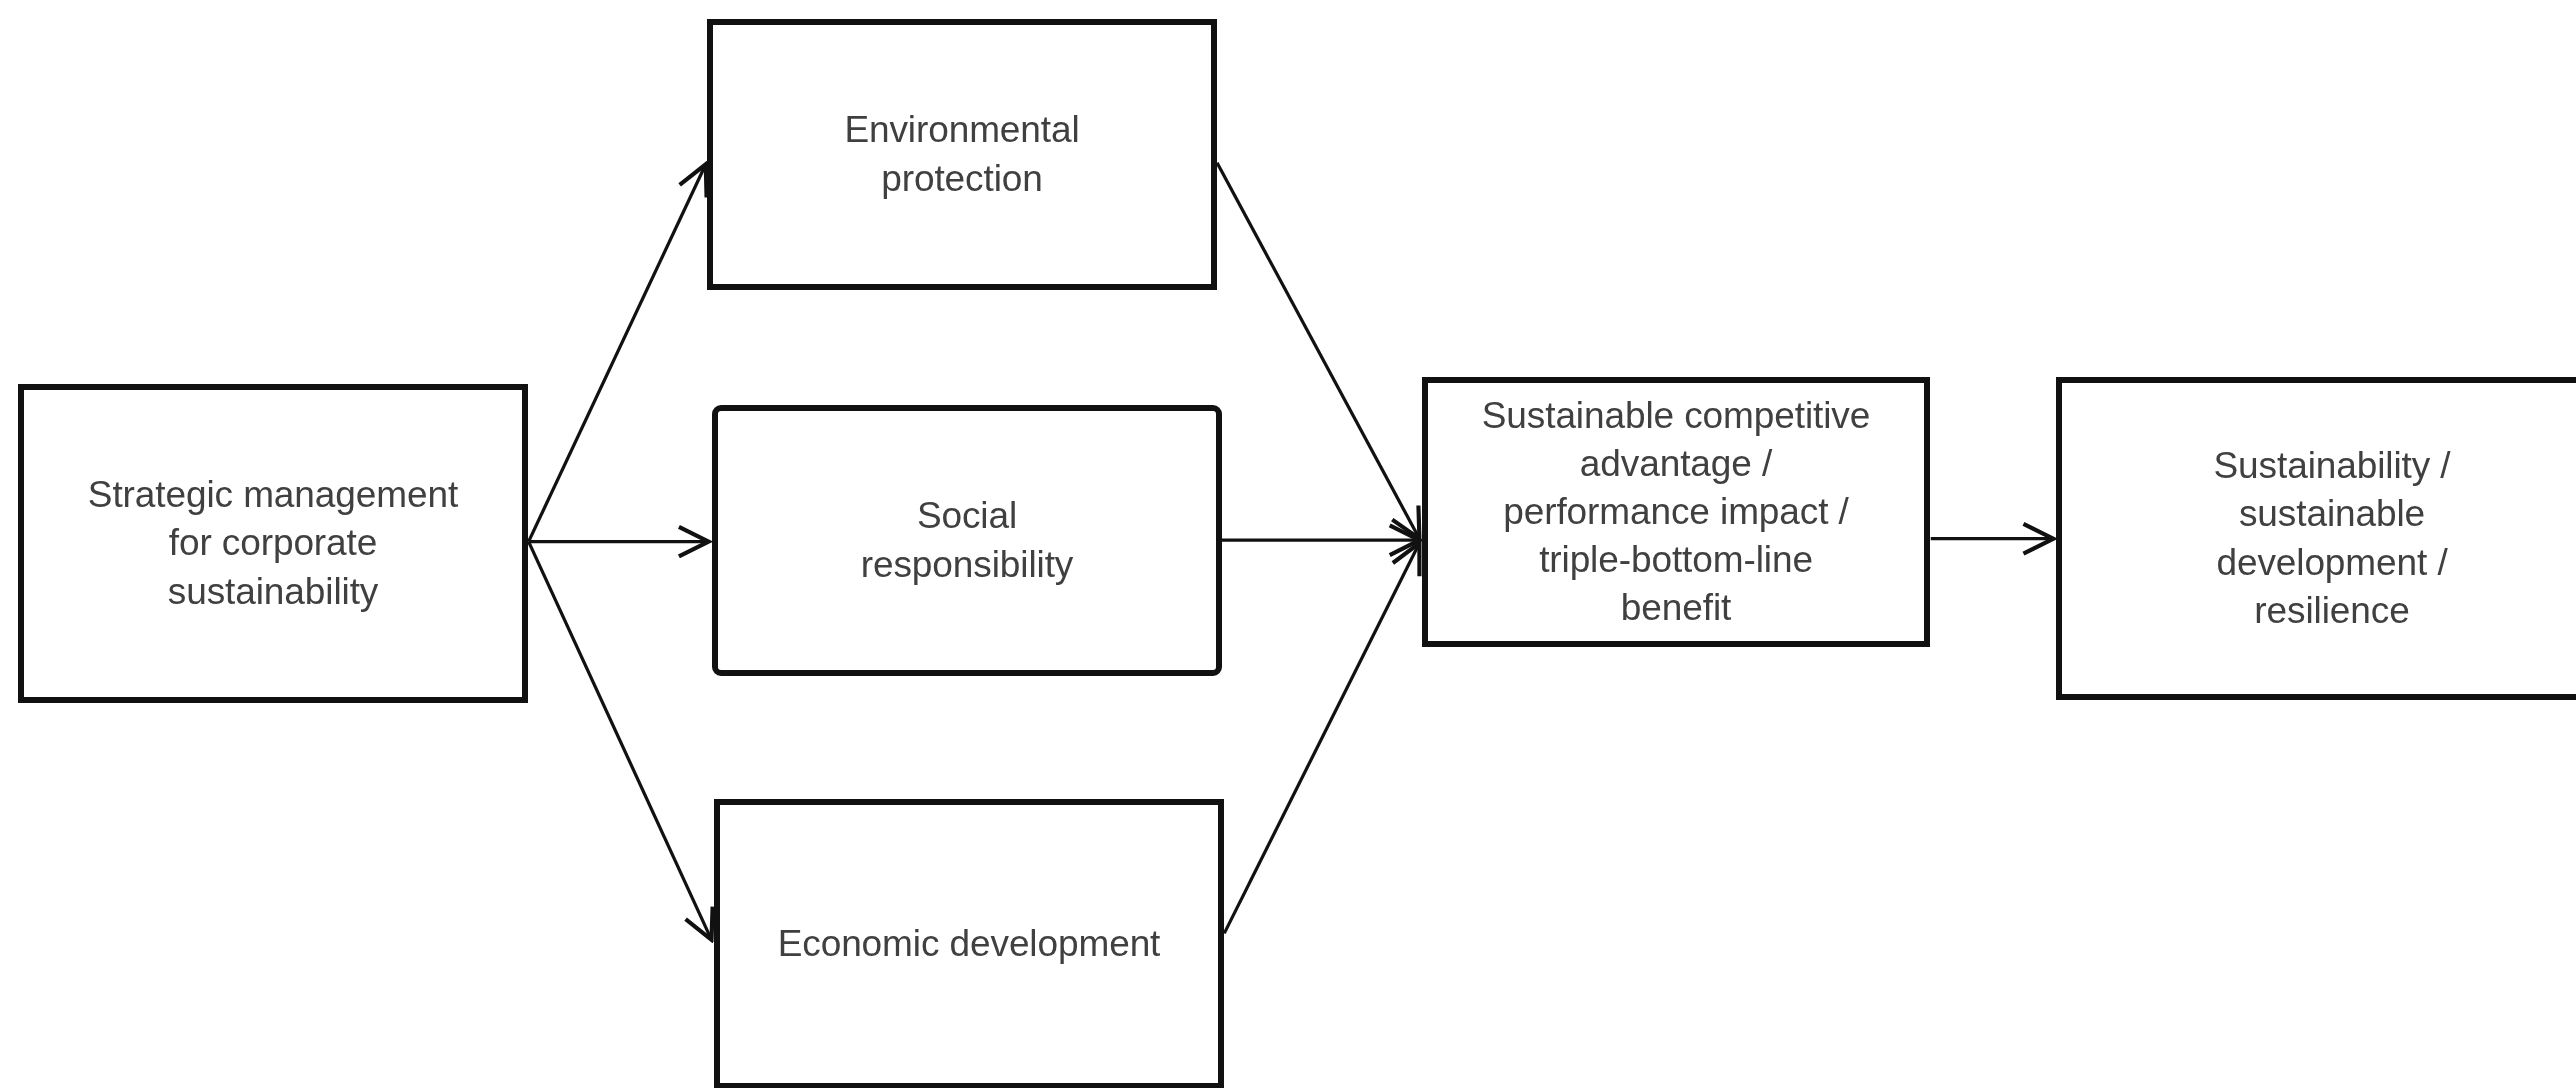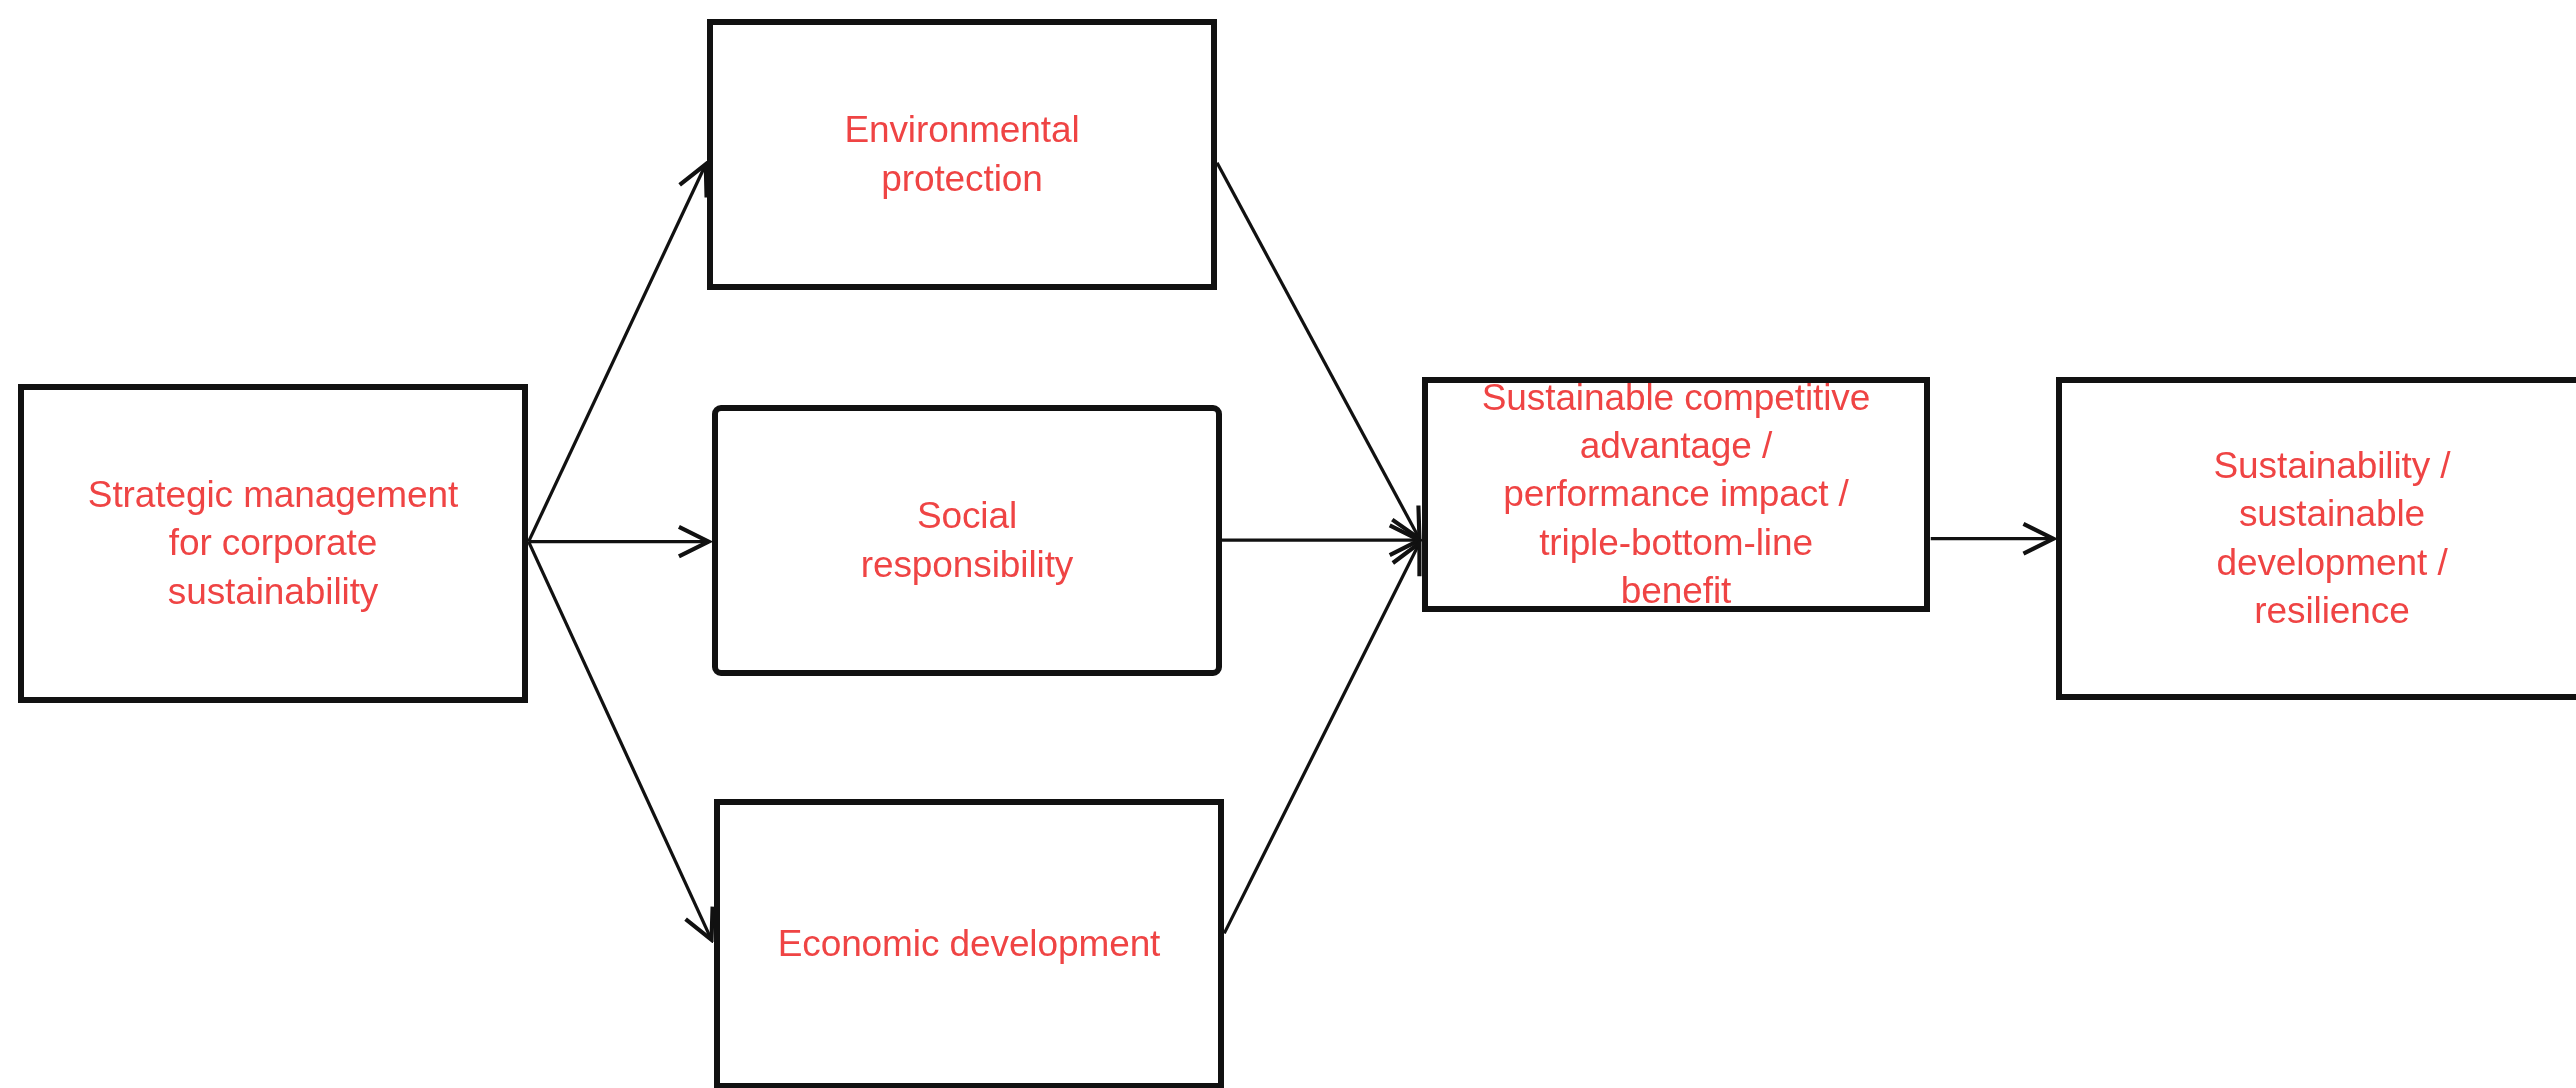--- a/index.html
+++ b/index.html
@@ -33,35 +33,35 @@
     align-items: center;
     justify-content: center;
     text-align: center;
     z-index: 2;
   }
   .node-label {
     display: block;
     width: 100%;
     padding: 0 19px;
     box-sizing: border-box;
-    color: #ef4444;
+    color: #404040;
     font-family: "Liberation Sans", sans-serif;
     font-size: 37px;
     line-height: 1.30;
     font-weight: 400;
     white-space: pre-line;
     letter-spacing: -0.1px;
   }
 
   
   #node-strategic      { left: 18px;   top: 384px;  width: 510px;  height: 319px; }
   #node-environmental  { left: 707px;  top: 19px;   width: 510px;  height: 271px; }
   #node-social         { left: 712px;  top: 405px;  width: 510px;  height: 271px; border-radius: 9px; }
   #node-economic       { left: 714px;  top: 799px; width: 510px;  height: 290px; }
-  #node-advantage      { left: 1422px; top: 377px;  width: 508px;  height: 235px; }
+  #node-advantage      { left: 1422px; top: 377px;  width: 508px;  height: 270px; }
   #node-sustainability { left: 2056px; top: 377px;  width: 552px;  height: 323px; }
 </style>
 </head>
 <body>
 
 <div id="canvas">
 
   <svg id="edges" viewBox="0 0 3577 1512" width="2576" height="1089" xmlns="http://www.w3.org/2000/svg">
     <defs>
       <marker id="arrow" viewBox="0 0 12 12" refX="11" refY="6" markerWidth="11" markerHeight="11" markerUnits="strokeWidth" orient="auto-start-reverse">

